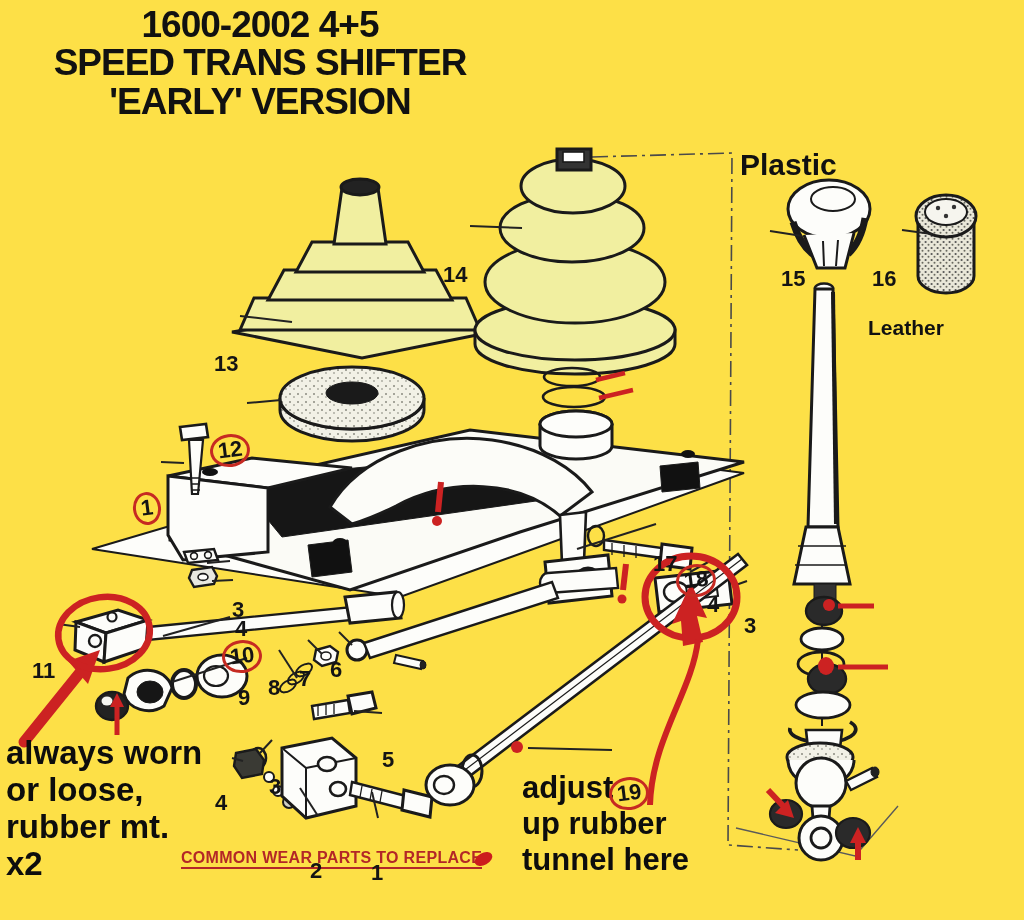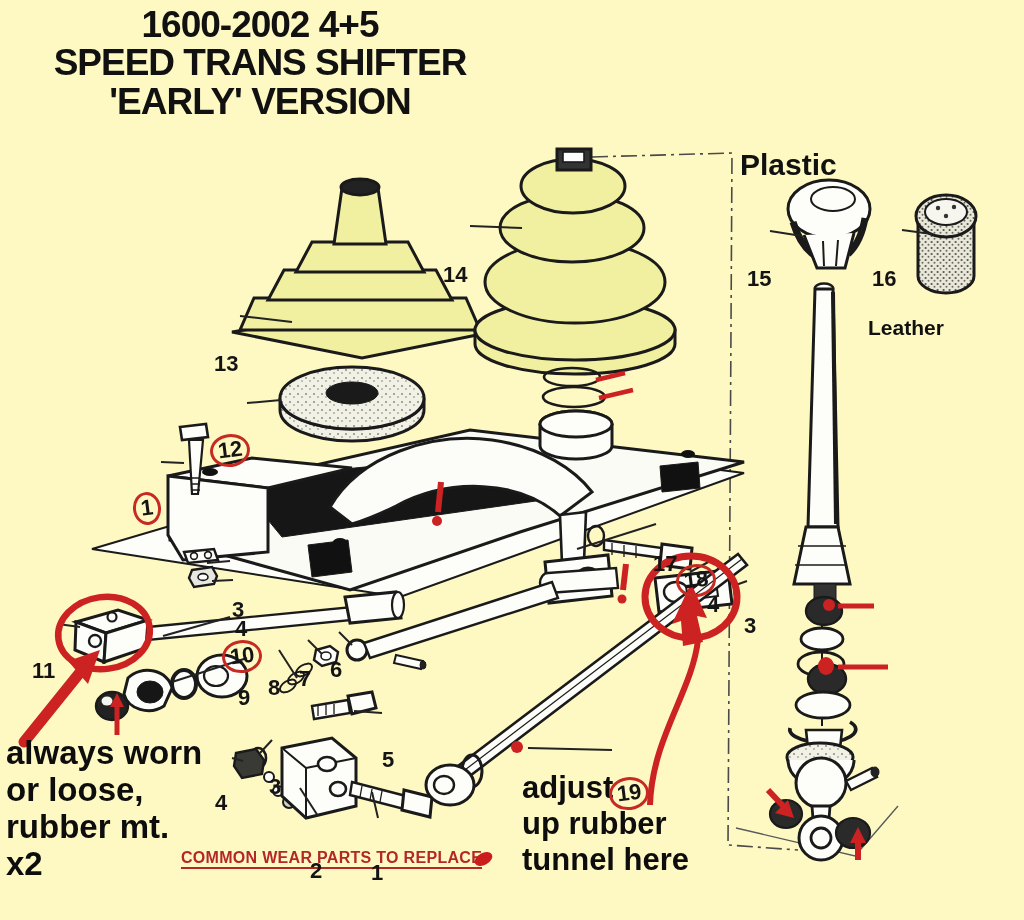--- a/index.html
+++ b/index.html
@@ -1,16 +1,16 @@
 <!DOCTYPE html>
 <html><head>
 <meta charset="utf-8">
 <style>
   html,body{margin:0;padding:0;background:#e8e8e8;}
-  #stage{position:relative;width:1024px;height:920px;background:#fef9c3;overflow:hidden;
+  #stage{position:relative;width:1024px;height:920px;background:#fde047;overflow:hidden;
          font-family:"Liberation Sans",sans-serif;color:#141414;}
   #art{position:absolute;left:0;top:0;z-index:1;}
   .txt{position:absolute;z-index:2;white-space:nowrap;}
   .title{left:12px;top:6px;width:496px;text-align:center;font-weight:bold;
          font-size:37px;line-height:1.04;letter-spacing:-1px;color:#111;}
   .mat{font-weight:bold;font-size:30px;color:#111;}
   .note{font-weight:bold;font-size:31px;line-height:36px;color:#0d0d0d;}
   .plabel{position:absolute;z-index:3;font-weight:bold;font-size:22px;color:#141414;margin-top:48px;}
   .circled{display:inline-block;border:3.5px solid #c62a22;border-radius:50%;
            padding:0 5px 1px 5px;transform:rotate(-7deg);}
@@ -290,21 +290,21 @@
     <div>'EARLY' VERSION</div>
   </div>
 
   <div class="txt mat" style="left:740px;top:148px">Plastic</div>
   <div class="txt mat" style="left:868px;top:316px;font-size:21px">Leather</div>
 
   <div class="plabel" style="left:133px;top:444px"><span class="circled">1</span></div>
   <div class="plabel" style="left:210px;top:386px"><span class="circled">12</span></div>
   <div class="plabel" style="left:214px;top:303px">13</div>
   <div class="plabel" style="left:443px;top:214px">14</div>
-  <div class="plabel" style="left:747px;top:218px">15</div>
+  <div class="plabel" style="left:781px;top:218px">15</div>
   <div class="plabel" style="left:872px;top:218px">16</div>
   <div class="plabel" style="left:653px;top:503px">17</div>
   <div class="plabel" style="left:676px;top:516px"><span class="circled">18</span></div>
   <div class="plabel" style="left:232px;top:549px">3</div>
   <div class="plabel" style="left:235px;top:568px">4</div>
   <div class="plabel" style="left:707px;top:544px">4</div>
   <div class="plabel" style="left:744px;top:565px">3</div>
   <div class="plabel" style="left:32px;top:610px">11</div>
   <div class="plabel" style="left:222px;top:592px"><span class="circled">10</span></div>
   <div class="plabel" style="left:238px;top:637px">9</div>

